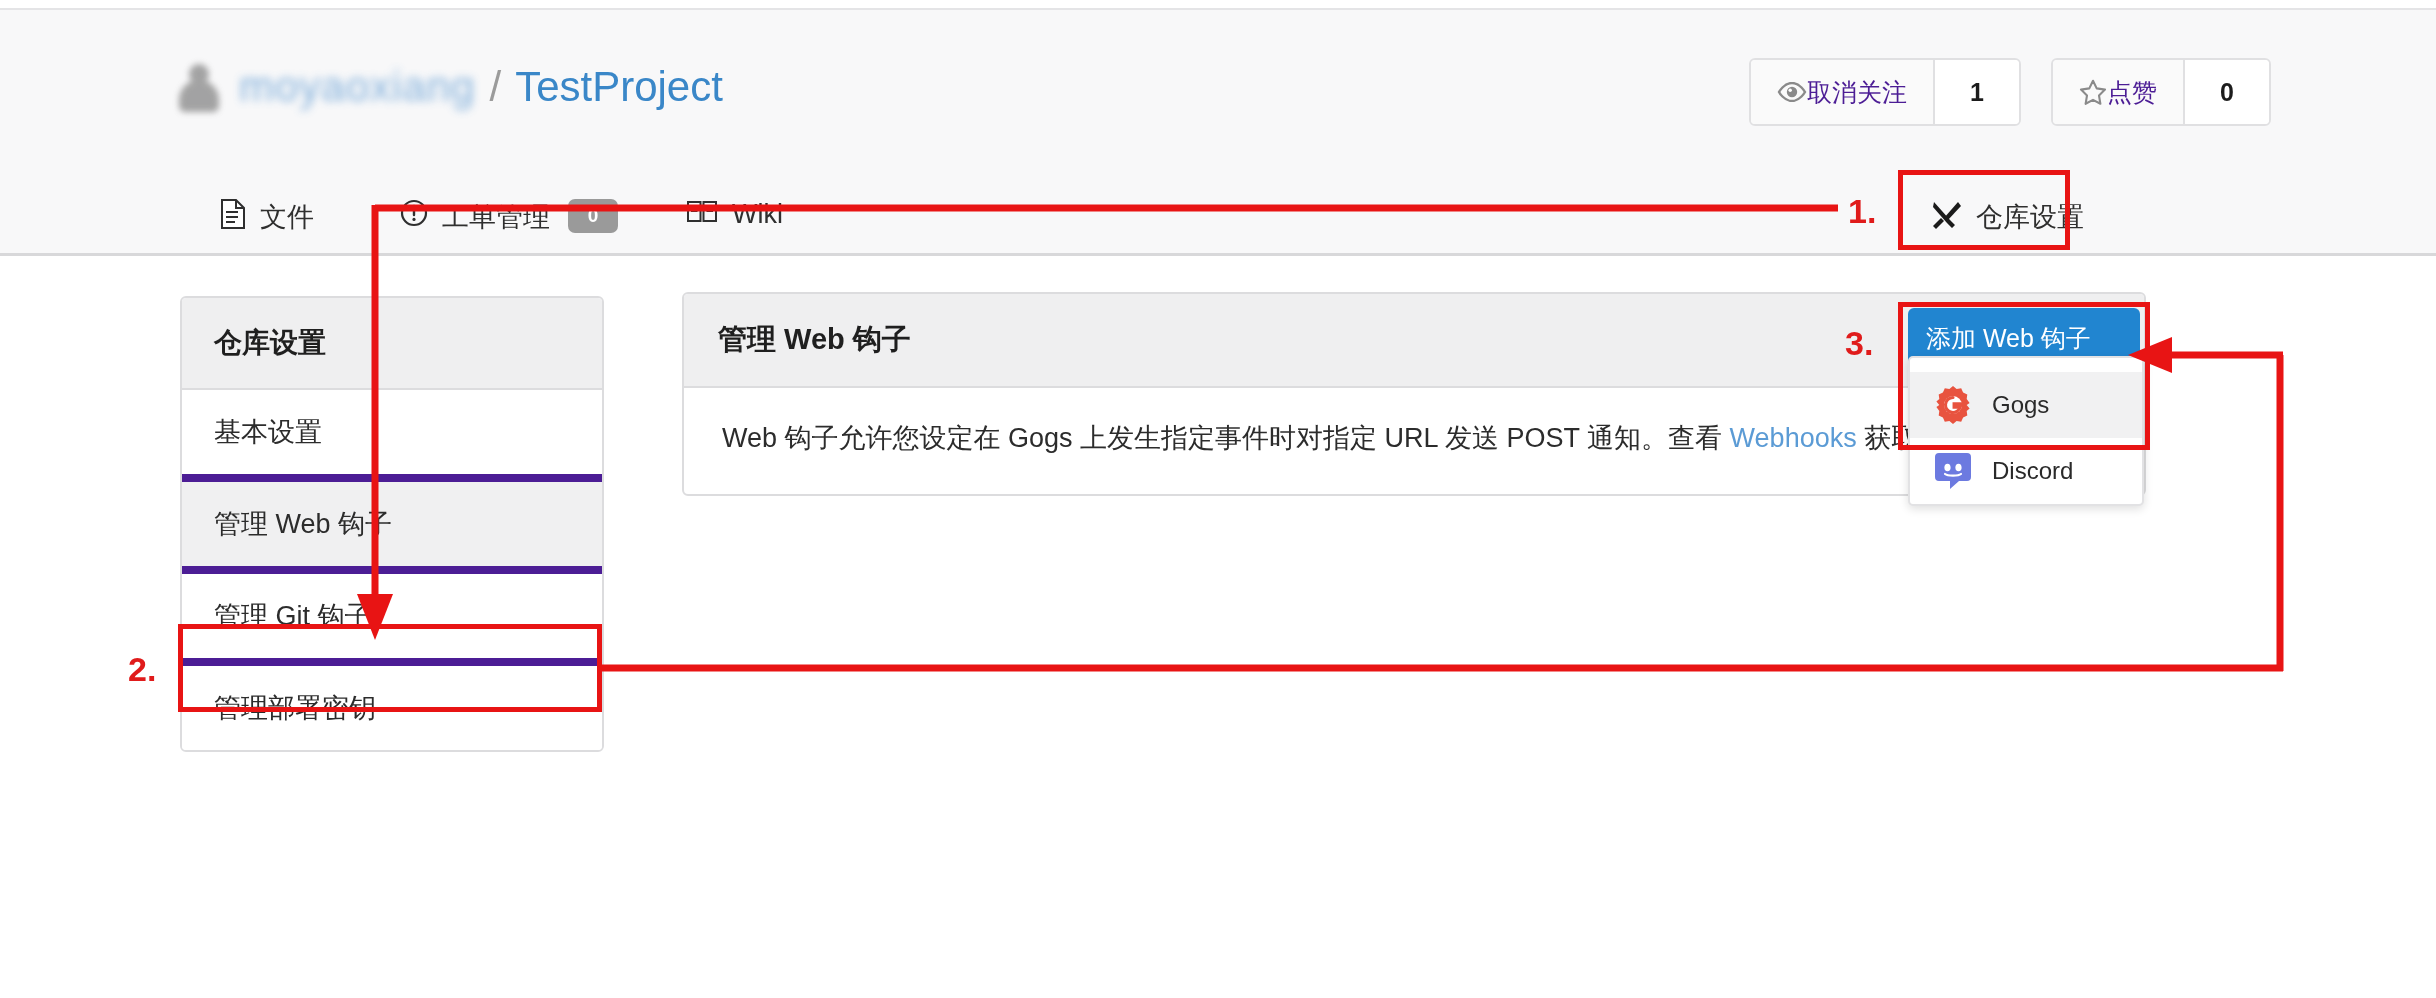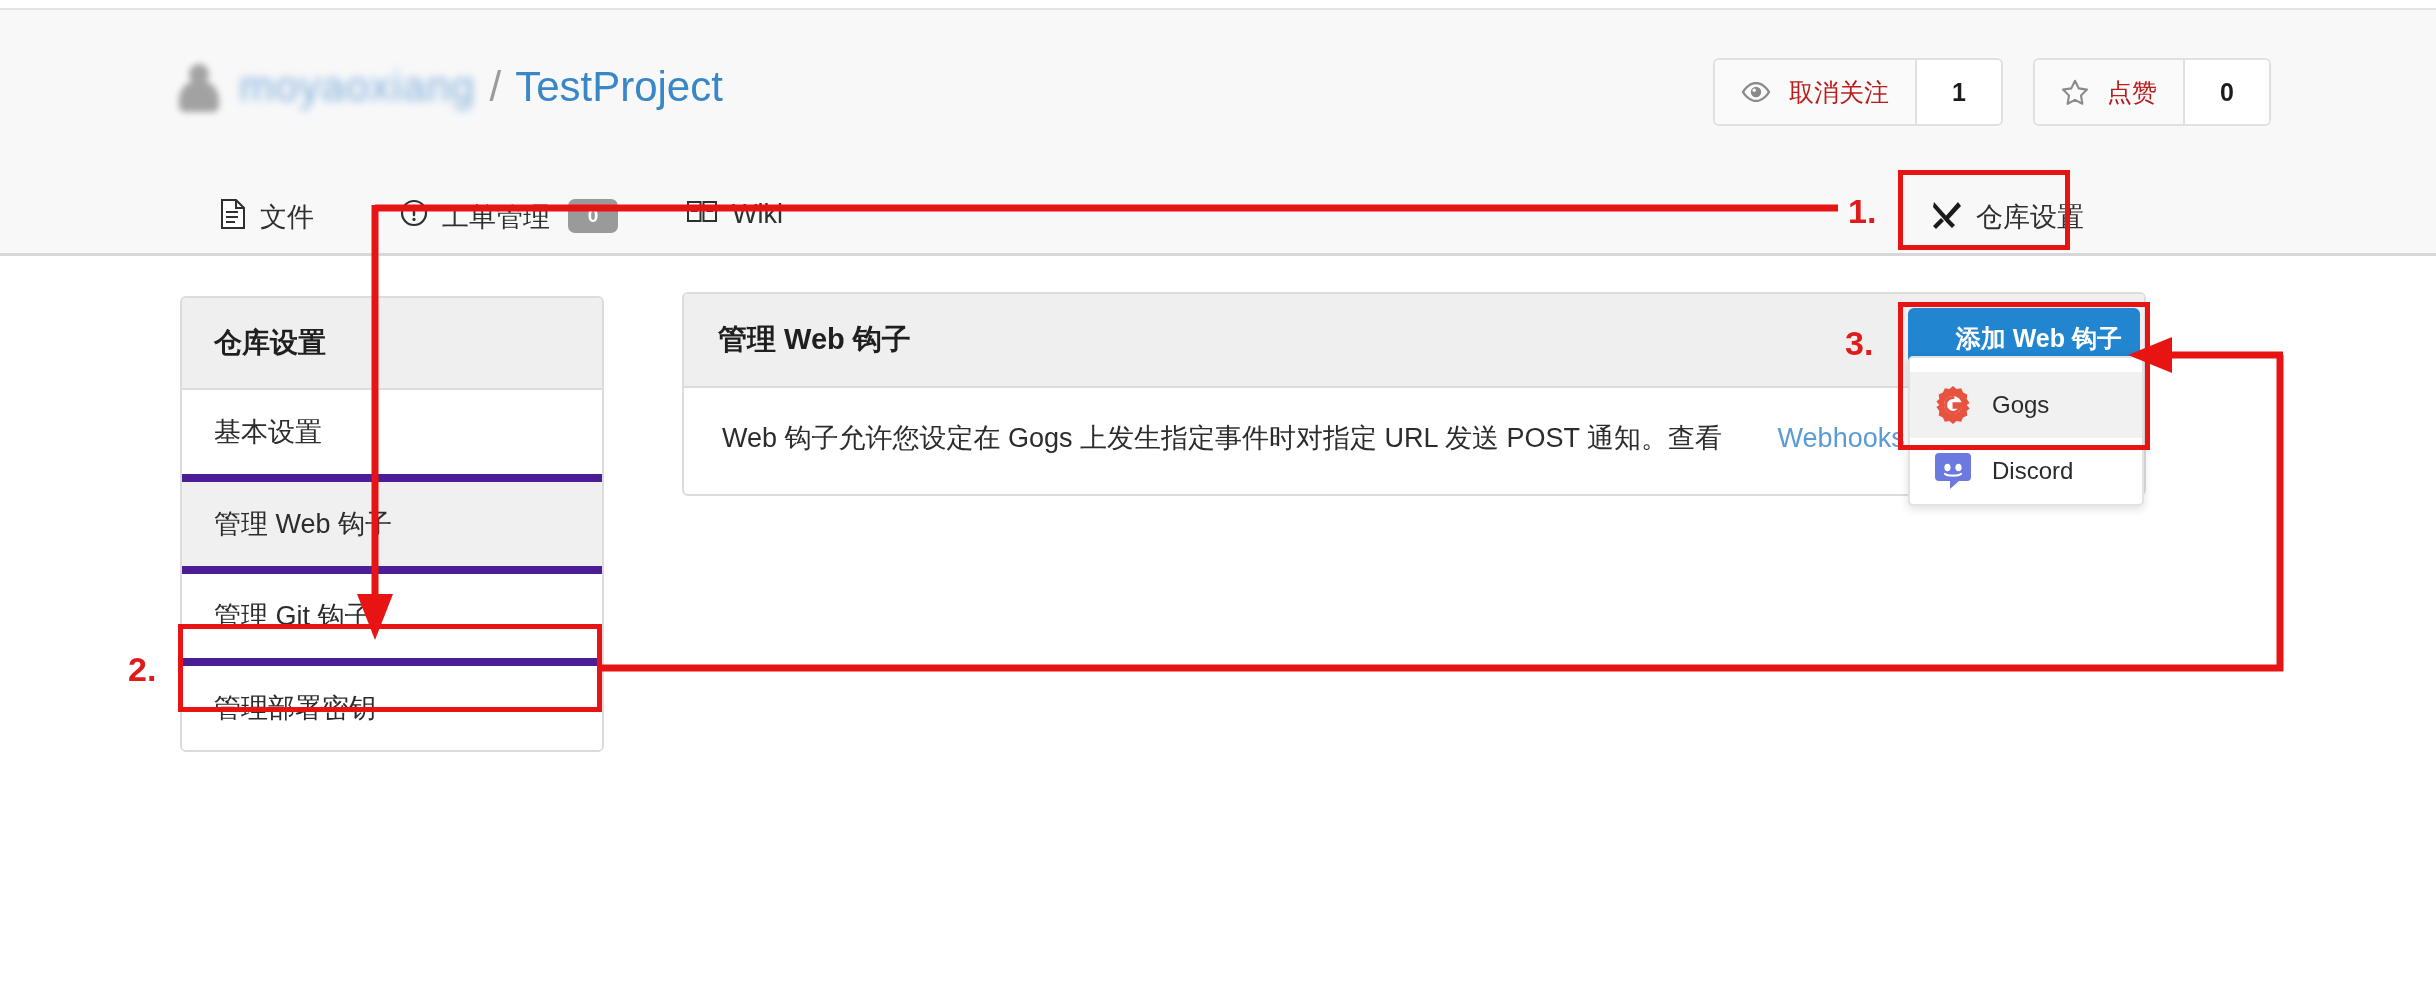--- a/index.html
+++ b/index.html
@@ -98,25 +98,25 @@
     align-items: stretch;
     height: 64px;
     border: 2px solid #e0e0e2;
     border-radius: 6px;
     overflow: hidden;
     background: #fafafa;
   }
   .btn-main {
     display: flex;
     align-items: center;
-    gap: 18px;
+    gap: 0;
     padding: 0 26px;
     background: #fafafa;
     font-size: 25px;
-    color: #b91c1c;
+    color: #4c1d95;
     white-space: nowrap;
   }
   .btn-count {
     display: flex;
     align-items: center;
     justify-content: center;
     min-width: 56px;
     padding: 0 14px;
     background: #ffffff;
     border-left: 2px solid #e0e0e2;
@@ -221,42 +221,42 @@
     font-size: 29px;
     font-weight: bold;
     color: #1f1f1f;
   }
   .panel-body {
     padding: 30px 38px 34px 38px;
     font-size: 27px;
     line-height: 1.55;
     color: #2c2c2c;
   }
-  .panel-body a { color: #5b9bd5; text-decoration: none; margin-left: 48px; }
+  .panel-body a { color: #5b9bd5; text-decoration: none; }
 
   
   .dropdown {
     position: absolute;
     left: 1908px;
     top: 308px;
     width: 232px;
     z-index: 40;
   }
   .add-webhook-btn {
     display: block;
     width: 100%;
     box-sizing: border-box;
     padding: 14px 18px;
     background: #2185d0;
     color: #ffffff;
     font-size: 25px;
-    font-weight: bold;
+    font-weight: normal;
     border: none;
     border-radius: 6px;
-    text-align: right;
+    text-align: left;
     white-space: nowrap;
     font-family: "Liberation Sans", sans-serif;
   }
   .dropdown-menu {
     position: absolute;
     left: 0;
     top: 48px;
     width: 232px;
     background: #ffffff;
     border: 2px solid #e2e2e4;

